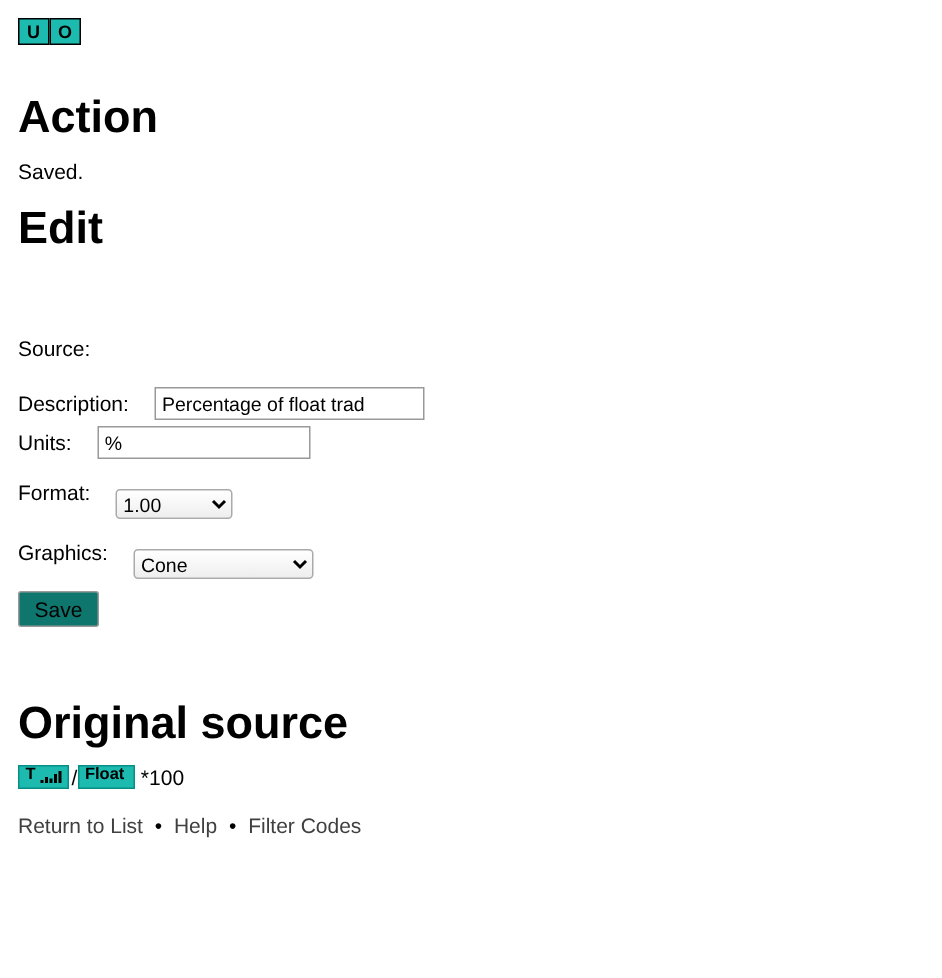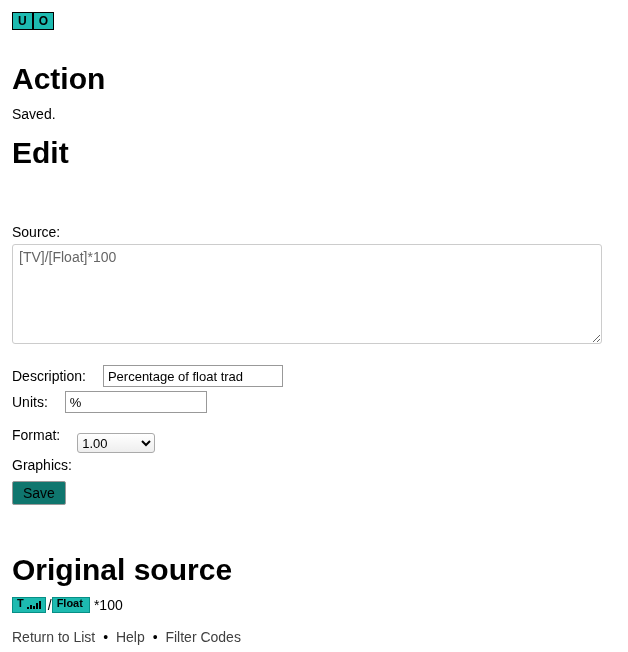--- a/index.html
+++ b/index.html
@@ -134,21 +134,20 @@
 
 <h1>Action</h1>
 <div class="status">Saved.</div>
 
 <h1>Edit</h1>
 
 <div style="height:20px"></div>
 
 <div class="source-block">
   <div>Source:</div>
-  <textarea style="">[TV]/[Float]*100</textarea>
 </div>
 
 <div style="height:14px"></div>
 
 <div class="form-row">
   <label>Description:</label>
   <input type="text" class="desc" value="Percentage of float trad" style="">
 </div>
 
 <div class="form-row">
@@ -158,20 +157,23 @@
 
 <div class="form-row">
   <label>Format:</label>
   <select class="format">
     <option>1.00</option>
   </select>
 </div>
 
 <div class="form-row">
   <label>Graphics:</label>
+  <select class="graphics">
+    <option>Cone</option>
+  </select>
 </div>
 
 <div class="form-row">
   <button>Save</button>
 </div>
 
 <div style="height:30px"></div>
 
 <h1>Original source</h1>
 

